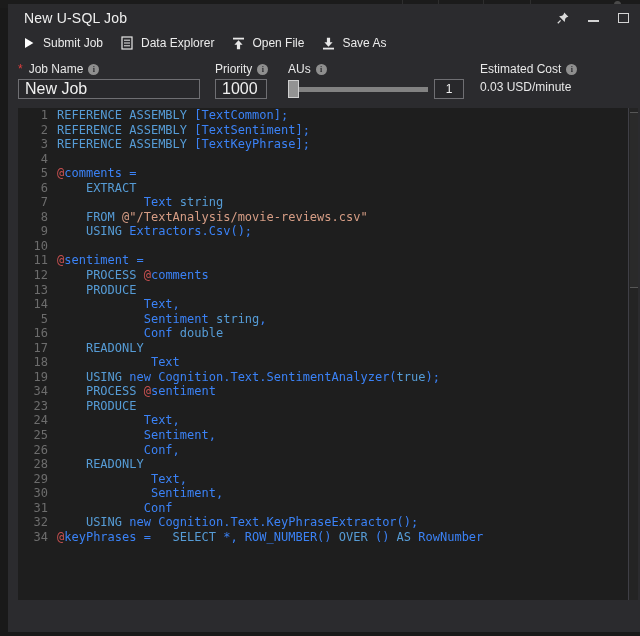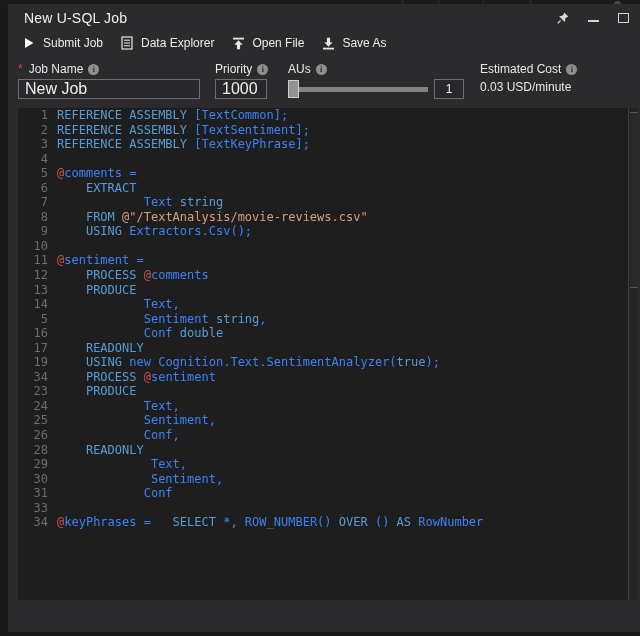--- a/index.html
+++ b/index.html
@@ -186,31 +186,32 @@
         <div class="code-line"><span class="line-num">8</span><span class="line-code"><span class="tk-p">    </span><span class="tk-k">FROM </span><span class="tk-s">@"/TextAnalysis/movie-reviews.csv"</span></span></div>
         <div class="code-line"><span class="line-num">9</span><span class="line-code"><span class="tk-p">    </span><span class="tk-k">USING </span><span class="tk-p">Extractors.Csv();</span></span></div>
         <div class="code-line"><span class="line-num">10</span><span class="line-code"></span></div>
         <div class="code-line"><span class="line-num">11</span><span class="line-code"><span class="tk-a">@</span><span class="tk-p">sentiment =</span></span></div>
         <div class="code-line"><span class="line-num">12</span><span class="line-code"><span class="tk-p">    </span><span class="tk-k">PROCESS </span><span class="tk-a">@</span><span class="tk-p">comments</span></span></div>
         <div class="code-line"><span class="line-num">13</span><span class="line-code"><span class="tk-p">    </span><span class="tk-k">PRODUCE</span></span></div>
         <div class="code-line"><span class="line-num">14</span><span class="line-code"><span class="tk-p">            Text,</span></span></div>
         <div class="code-line"><span class="line-num">5</span><span class="line-code"><span class="tk-p">            Sentiment </span><span class="tk-k">string</span><span class="tk-p">,</span></span></div>
         <div class="code-line"><span class="line-num">16</span><span class="line-code"><span class="tk-p">            Conf </span><span class="tk-k">double</span></span></div>
         <div class="code-line"><span class="line-num">17</span><span class="line-code"><span class="tk-p">    </span><span class="tk-k">READONLY</span></span></div>
+        <div class="code-line"><span class="line-num">18</span><span class="line-code"><span class="tk-p">             Text</span></span></div>
         <div class="code-line"><span class="line-num">19</span><span class="line-code"><span class="tk-p">    </span><span class="tk-k">USING </span><span class="tk-p">new Cognition.Text.SentimentAnalyzer(</span><span class="tk-k">true</span><span class="tk-p">);</span></span></div>
         <div class="code-line"><span class="line-num">34</span><span class="line-code"><span class="tk-p">    </span><span class="tk-k">PROCESS </span><span class="tk-a">@</span><span class="tk-p">sentiment</span></span></div>
         <div class="code-line"><span class="line-num">23</span><span class="line-code"><span class="tk-p">    </span><span class="tk-k">PRODUCE</span></span></div>
         <div class="code-line"><span class="line-num">24</span><span class="line-code"><span class="tk-p">            Text,</span></span></div>
         <div class="code-line"><span class="line-num">25</span><span class="line-code"><span class="tk-p">            Sentiment,</span></span></div>
         <div class="code-line"><span class="line-num">26</span><span class="line-code"><span class="tk-p">            Conf,</span></span></div>
         <div class="code-line"><span class="line-num">28</span><span class="line-code"><span class="tk-p">    </span><span class="tk-k">READONLY</span></span></div>
         <div class="code-line"><span class="line-num">29</span><span class="line-code"><span class="tk-p">             Text,</span></span></div>
         <div class="code-line"><span class="line-num">30</span><span class="line-code"><span class="tk-p">             Sentiment,</span></span></div>
         <div class="code-line"><span class="line-num">31</span><span class="line-code"><span class="tk-p">            Conf</span></span></div>
-        <div class="code-line"><span class="line-num">33</span><span class="line-code"></span></div>
+        <div class="code-line"><span class="line-num">32</span><span class="line-code"><span class="tk-p">    </span><span class="tk-k">USING </span><span class="tk-p">new Cognition.Text.KeyPhraseExtractor();</span></span></div>
         <div class="code-line"><span class="line-num">34</span><span class="line-code"><span class="tk-a">@</span><span class="tk-p">keyPhrases =   </span><span class="tk-k">SELECT </span><span class="tk-p">*, ROW_NUMBER() </span><span class="tk-k">OVER </span><span class="tk-p">() </span><span class="tk-k">AS </span><span class="tk-p">RowNumber</span></span></div>
       </div>
   </div>
 
   <div class="v-scrollbar">
     <div class="v-thumb"></div>
   </div>
 
 </div>
 

